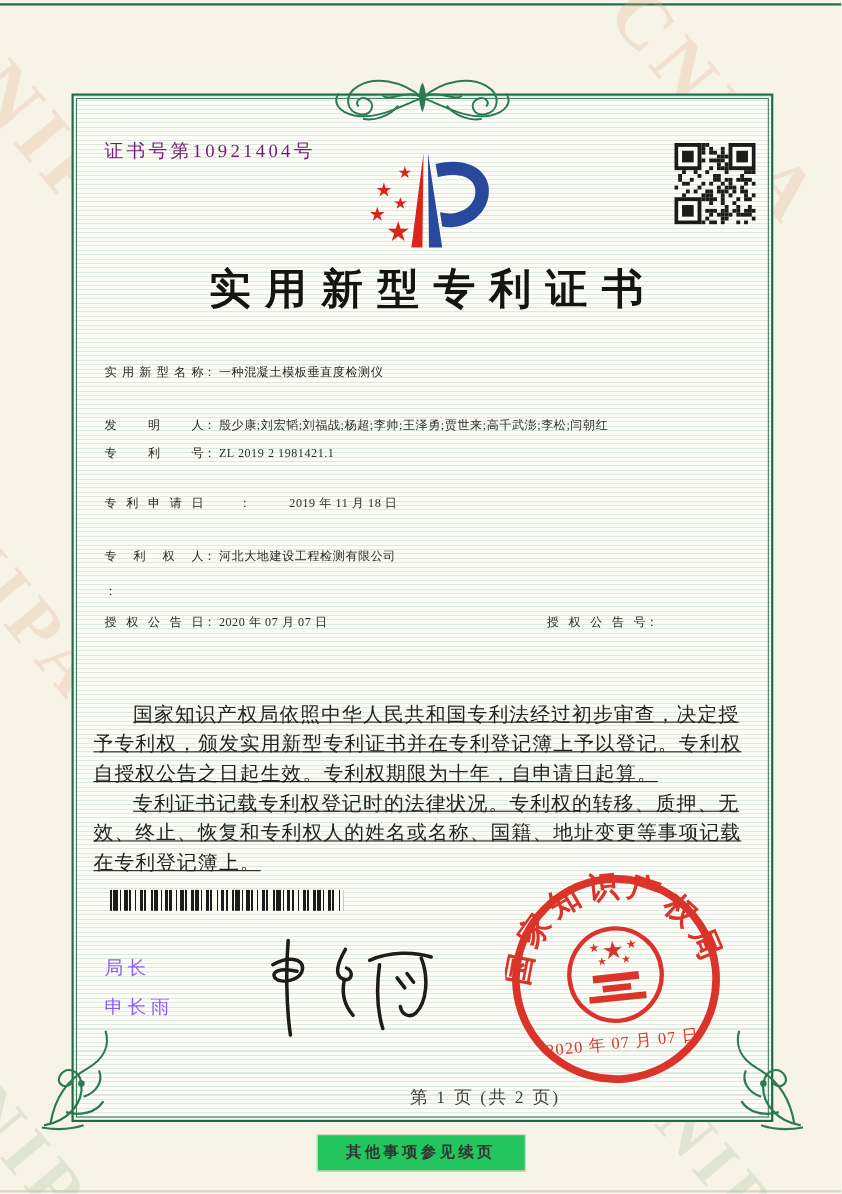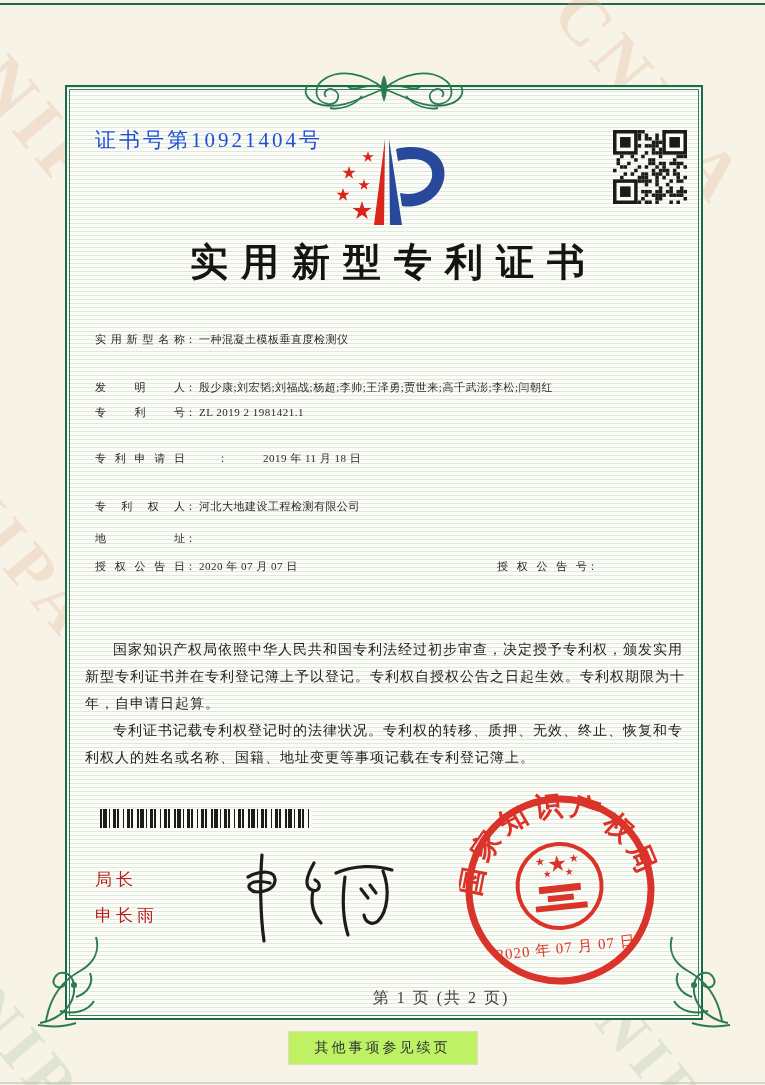--- a/index.html
+++ b/index.html
@@ -30,21 +30,21 @@
     background-color:#fcfcf7;
     background-image:repeating-linear-gradient(to bottom, rgba(148,182,158,0.28) 0px, rgba(148,182,158,0.28) 1px, rgba(0,0,0,0) 1px, rgba(0,0,0,0) 4px);
   }
   .frame::before {
     content:""; position:absolute; inset:2px; border:1px solid #3a8059; pointer-events:none;
   }
   .orn { position:absolute; pointer-events:none; }
 
   .certno {
     position:absolute; left:95px; top:126px;
-    font-size:21px; letter-spacing:3px; color:#1d4ed8;
+    font-size:17px; letter-spacing:3px; color:#701a75;
   }
   .logo { position:absolute; left:322px; top:127px; }
   .qr { position:absolute; left:613px; top:130px; width:74px; height:74px; }
 
   .title {
     position:absolute; top:237px; left:0; width:765px; text-align:center;
     font-size:38px; font-weight:bold; letter-spacing:13px; padding-left:23px; color:#141414;
   }
 
   .fields { position:absolute; left:95px; top:328px; width:548px; font-size:11px; }
@@ -52,46 +52,46 @@
   .flabel {
     flex:0 0 90px; display:inline-block; text-align:justify; text-align-last:justify; color:#262626;
   }
   .fcolon { flex:0 0 14px; }
   .fvalue { flex:1; letter-spacing:0.5px; }
   .frow.m26 { margin-top:26px; } .frow.m25 { margin-top:24px;gap:32px; } .frow.m10 { margin-top:10px; }
   .frow.m6  { margin-top:6px;gap:42px; }  .frow.m3  { margin-top:3px; }
   .fgroup { display:flex; }
   .fgroup.first { width:360px; }
 
-  .paras { position:absolute; left:85px; top:636px; width:602px; font-size:14px; line-height:27px; color:#222; }
+  .paras { position:absolute; left:85px; top:636px; width:602px; font-size:18px; line-height:27px; color:#222;text-decoration:underline; }
   .paras p { text-indent:2em; letter-spacing:1px; }
 
   .barcode {
     position:absolute; left:100px; top:809px; width:212px; height:19px;
     background:repeating-linear-gradient(90deg,
       #1c1c1c 0 2px, #fbfbf6 2px 3px, #1c1c1c 3px 7px, #fbfbf6 7px 9px,
       #1c1c1c 9px 10px, #fbfbf6 10px 13px, #1c1c1c 13px 16px, #fbfbf6 16px 17px,
       #1c1c1c 17px 19px, #fbfbf6 19px 23px, #1c1c1c 23px 24px, #fbfbf6 24px 27px,
       #1c1c1c 27px 30px, #fbfbf6 30px 31px, #1c1c1c 31px 33px, #fbfbf6 33px 37px);
   }
 
-  .signer { position:absolute; left:95px; top:868px; font-size:17px; letter-spacing:4px; color:#b91c1c; }
+  .signer { position:absolute; left:95px; top:868px; font-size:17px; letter-spacing:4px; color:#8b5cf6; }
   .signer .t { margin-bottom:13px; }
   .signature { position:absolute; left:218px; top:843px; }
 
   .seal { position:absolute; left:460px; top:790px; transform:rotate(-6deg); opacity:0.93; }
 
   .pagefoot {
     position:absolute; top:988px; left:65px; width:752px; text-align:center;
     font-size:16px; letter-spacing:2px; color:#3f3f3f;
   }
   .contbox {
     position:absolute; top:1031px; left:50%; transform:translateX(-50%);
-    background:#bef264; border:1px solid #e3dac2; padding:7px 26px;
-    font-size:14px; letter-spacing:3px; color:#333;
+    background:#22c55e; border:1px solid #e3dac2; padding:7px 26px;
+    font-size:14px; letter-spacing:3px; color:#333;font-weight:bold;
   }
 </style>
 </head>
 <body>
 
 <div class="topline"></div>
 <div class="botline"></div>
 
 <span class="wm warm" style="left:-18px; top:-8px;  font-size:74px;">CNIPA</span>
 <span class="wm warm" style="left:598px; top:-26px; font-size:70px;">CNIPA</span>
@@ -310,21 +310,20 @@
     <span class="flabel">专利申请日</span>
       <span class="fcolon">：</span>
     <span class="fvalue">2019 年 11 月 18 日</span>
   </div>
   <div class="frow m26">
     <span class="flabel">专利权人</span>
       <span class="fcolon">：</span>
     <span class="fvalue">河北大地建设工程检测有限公司</span>
   </div>
   <div class="frow m10">
-    <span class="flabel">地址</span>
       <span class="fcolon">：</span>
   </div>
   <div class="frow m6">
     <span class="fgroup first">
       <span class="flabel">授权公告日</span>
         <span class="fcolon">：</span>
       <span class="fvalue">2020 年 07 月 07 日</span>
     </span>
     <span class="fgroup">
       <span class="flabel">授权公告号</span>

